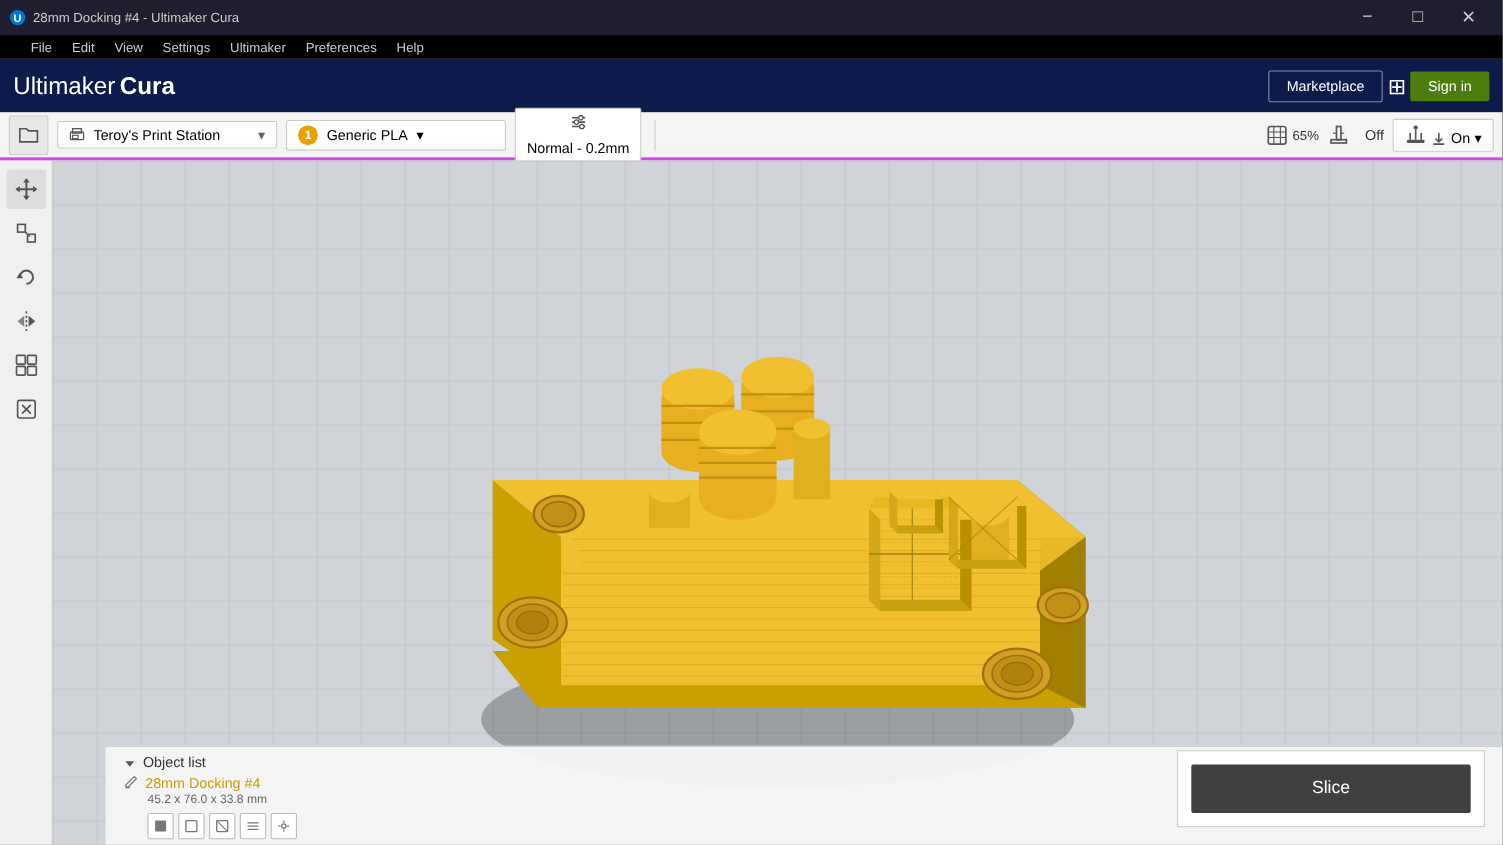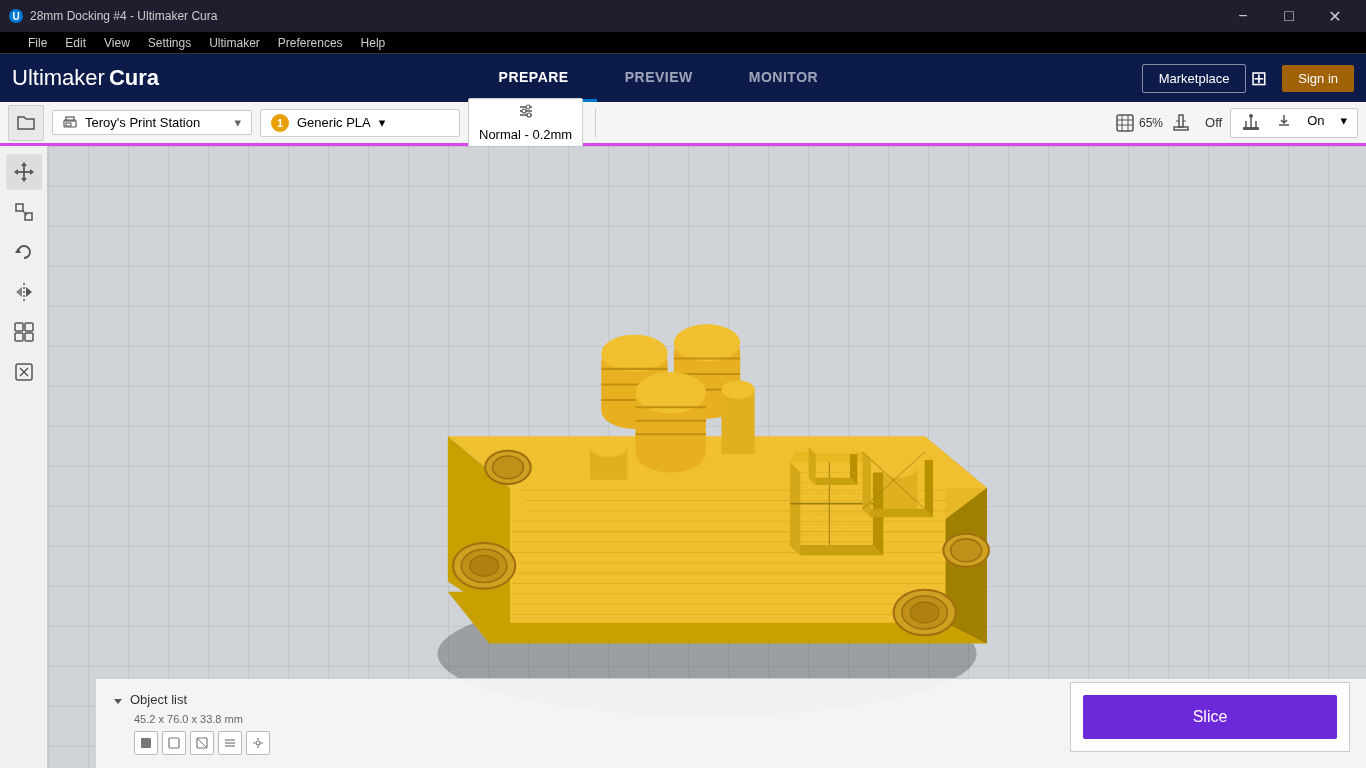--- a/index.html
+++ b/index.html
@@ -86,27 +86,26 @@
       font-size: 13px;
       cursor: pointer;
       border-radius: 2px;
     }
     .grid-icon-btn {
       background: transparent; border: none; cursor: pointer;
       color: white; font-size: 20px; padding: 4px;
     }
     .signin-btn {
       padding: 6px 16px;
-      background: #a16207;
+      background: #4d7c0f;
       color: white;
       border: none;
       font-size: 13px;
       cursor: pointer;
       border-radius: 2px;
-      margin-left: 11px;
     }
 
     
     .secondary-toolbar {
       height: 44px;
       background: #f5f5f5;
       border-bottom: 3px solid #d946ef;
       display: flex;
       align-items: center;
       padding: 0 8px;
@@ -145,21 +144,21 @@
     .toolbar-right-items { display: flex; align-items: center; gap: 8px; margin-left: auto; }
     .percentage-box {
       display: flex; align-items: center; gap: 4px;
       font-size: 12px; color: #333;
     }
     .toggle-item {
       display: flex; align-items: center; gap: 14px;
       font-size: 13px; color: #333;
     }
     .on-badge {
-      display: flex; align-items: flex-start; gap: 16px;
+      display: flex; align-items: flex-end; gap: 4px;
       padding: 4px 10px;
       background: white; border: 1px solid #ccc;
       border-radius: 2px; cursor: pointer; font-size: 13px;
     }
 
     
     .main-area {
       display: flex;
       height: calc(768px - 32px - 22px - 48px - 44px);
       background: #e8e8e8;
@@ -237,21 +236,21 @@
     
     .slice-panel {
       position: absolute;
       bottom: 16px;
       right: 16px;
       width: 280px;
     }
     .slice-btn {
       width: 100%;
       height: 44px;
-      background: #6d28d9;
+      background: #404040;
       color: white;
       border: none;
       font-size: 16px;
       font-weight: 500;
       cursor: pointer;
       border-radius: 2px;
     }
     .slice-panel-border {
       border: 1px solid #ccc;
       background: white;
@@ -296,25 +295,20 @@
   <span class="menu-item">Settings</span>
   <span class="menu-item">Ultimaker</span>
   <span class="menu-item">Preferences</span>
   <span class="menu-item">Help</span>
 </div>
 
 <div class="top-toolbar">
   <div class="logo-area">
     <span class="logo-ultimaker">Ultimaker</span>
     <span class="logo-cura">Cura</span>
-  </div>
-  <div class="nav-tabs">
-    <div class="nav-tab active">PREPARE</div>
-    <div class="nav-tab">PREVIEW</div>
-    <div class="nav-tab">MONITOR</div>
   </div>
   <div class="toolbar-right">
     <button class="marketplace-btn">Marketplace</button>
     <button class="grid-icon-btn">⊞</button>
     <button class="signin-btn">Sign in</button>
   </div>
 </div>
 
 <div class="secondary-toolbar">
   <div class="folder-btn">
@@ -546,20 +540,27 @@
       <line x1="530" y1="365" x2="610" y2="365" stroke="#d4a818" stroke-width="0.8" stroke-dasharray="3,2" opacity="0.7"></line>
       <line x1="530" y1="375" x2="610" y2="375" stroke="#d4a818" stroke-width="0.8" stroke-dasharray="3,2" opacity="0.7"></line>
     </svg>
 
     <div class="bottom-bar">
       <div class="object-list-header">
         <svg width="12" height="12" viewBox="0 0 12 12">
           <polygon points="2,4 10,4 6,9" fill="#555"></polygon>
         </svg>
         <span>Object list</span>
+      </div>
+      <div class="object-name">
+        <svg width="14" height="14" viewBox="0 0 14 14" style="cursor:pointer">
+          <path d="M2,10 L10,2 L12,4 L4,12 Z" fill="none" stroke="#777" stroke-width="1.2"></path>
+          <line x1="2" y1="12" x2="6" y2="12" stroke="#777" stroke-width="1.2"></line>
+        </svg>
+        <span class="object-name-text">28mm Docking #4</span>
       </div>
       <div class="object-dimensions">45.2 x 76.0 x 33.8 mm</div>
       <div class="object-icons">
         <div class="obj-icon-btn">
           <svg width="14" height="14" viewBox="0 0 14 14">
             <rect x="2" y="2" width="10" height="10" fill="#777" rx="1"></rect>
           </svg>
         </div>
         <div class="obj-icon-btn">
           <svg width="14" height="14" viewBox="0 0 14 14">

